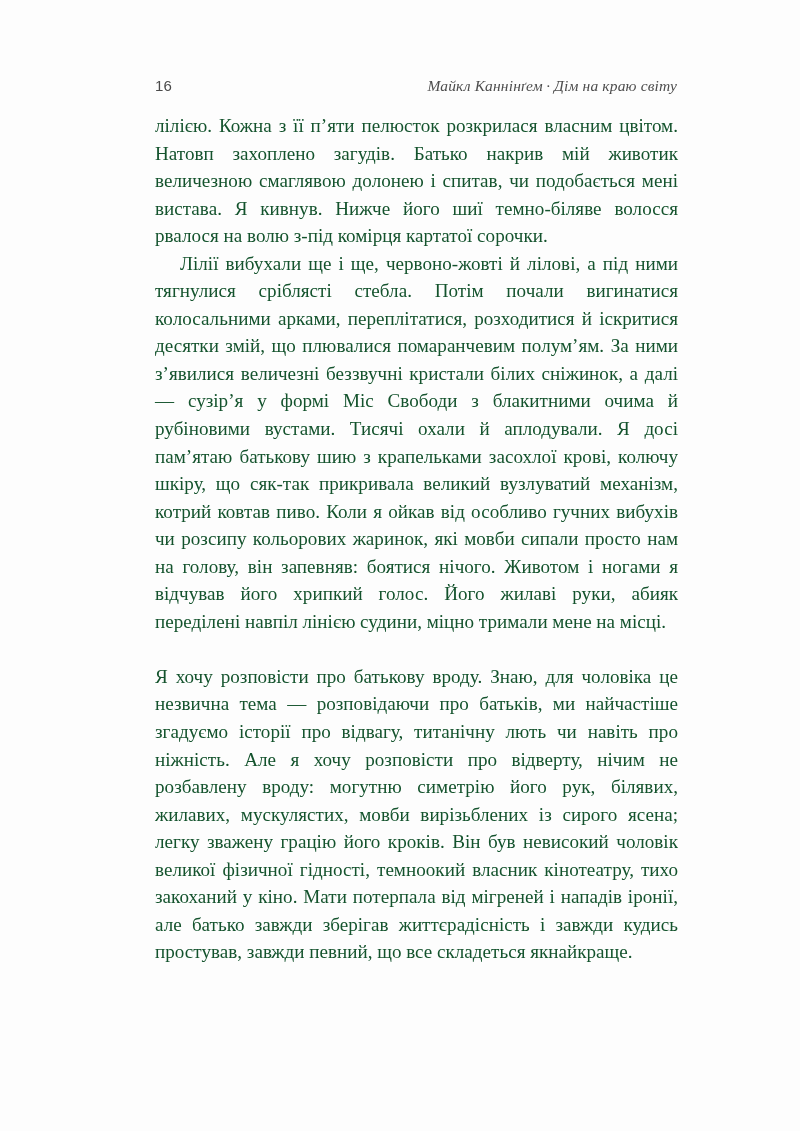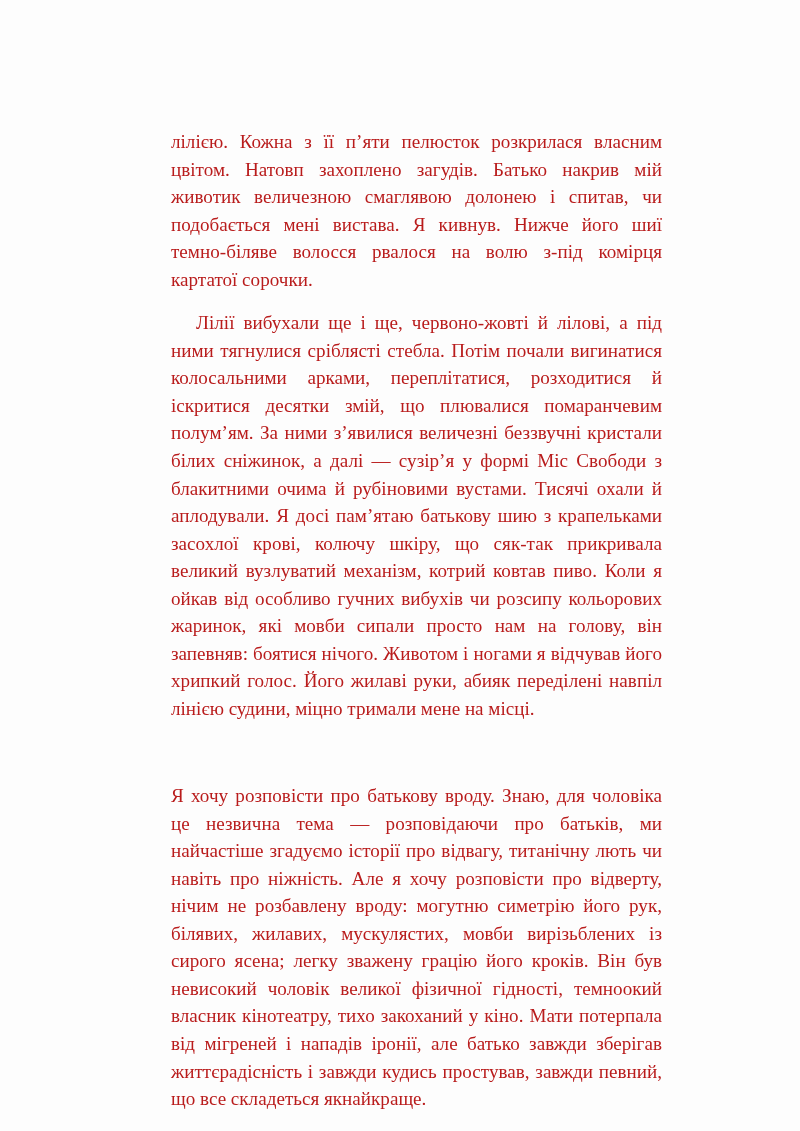--- a/index.html
+++ b/index.html
@@ -58,42 +58,46 @@
 
   
   .textblock {
     position: absolute;
     top: 112px;
     left: 155px;
     width: 523px;
   }
 
   p {
-    margin: 16px;
+    margin: 0;
     font-size: 19.1px;
     line-height: 27.55px;
     text-align: justify;
     text-justify: inter-word;
     hyphens: manual;
     -webkit-hyphens: manual;
     word-spacing: -0.1px;
     letter-spacing: 0.02px;
-    color: #b91c1c;
+    color: #14532d;
   }
   p.cont { text-indent: 0; }
   p.indent { text-indent: 25px; }
   p.flush  { text-indent: 0; }
 
   .gap { height: 27.55px; }
 </style>
 </head>
 <body>
 
 <div class="page" style="background: rgb(253, 253, 253); color: rgb(27, 27, 27);">
 
+  <div class="running-head">
+    <span class="folio">16</span>
+    <span class="head-title"><span>Майкл Каннінґем</span><span class="sep">·</span><span>Дім на краю світу</span></span>
+  </div>
 
   <div class="textblock">
     <p class="cont">лілією. Кожна з її п’яти пелюсток розкрилася власним цвітом. Натовп захоплено загудів. Батько накрив мій животик величезною смаглявою долонею і спитав, чи подобається мені вистава. Я кивнув. Нижче його шиї темно-біляве волосся рвалося на волю з-під комірця картатої сорочки.</p>
     <p class="indent">Лілії вибухали ще і ще, червоно-жовті й лілові, а під ними тягнулися сріблясті стебла. Потім почали вигинатися колосальними арками, переплітатися, розходитися й іскритися десятки змій, що плювалися помаранчевим полум’ям. За ними з’явилися величезні беззвучні кристали білих сніжинок, а далі — сузір’я у формі Міс Свободи з блакитними очима й рубіновими вустами. Тисячі охали й аплодували. Я досі пам’ятаю батькову шию з крапельками засохлої крові, колючу шкіру, що сяк-так прикривала великий вузлуватий механізм, котрий ковтав пиво. Коли я ойкав від особливо гучних вибухів чи розсипу кольорових жаринок, які мовби сипали просто нам на голову, він запевняв: боятися нічого. Животом і ногами я відчував його хрипкий голос. Його жилаві руки, абияк переділені навпіл лінією судини, міцно тримали мене на місці.</p>
     <div class="gap"></div>
     <p class="flush">Я хочу розповісти про батькову вроду. Знаю, для чоловіка це незвична тема — розповідаючи про батьків, ми найчастіше згадуємо історії про відвагу, титанічну лють чи навіть про ніжність. Але я хочу розповісти про відверту, нічим не розбавлену вроду: могутню симетрію його рук, білявих, жилавих, мускулястих, мовби вирізьблених із сирого ясена; легку зважену грацію його кроків. Він був невисокий чоловік великої фізичної гідності, темноокий власник кінотеатру, тихо закоханий у кіно. Мати потерпала від мігреней і нападів іронії, але батько завжди зберігав життєрадісність і завжди кудись простував, завжди певний, що все складеться якнайкраще.</p>
   </div>
 
 </div>
 

